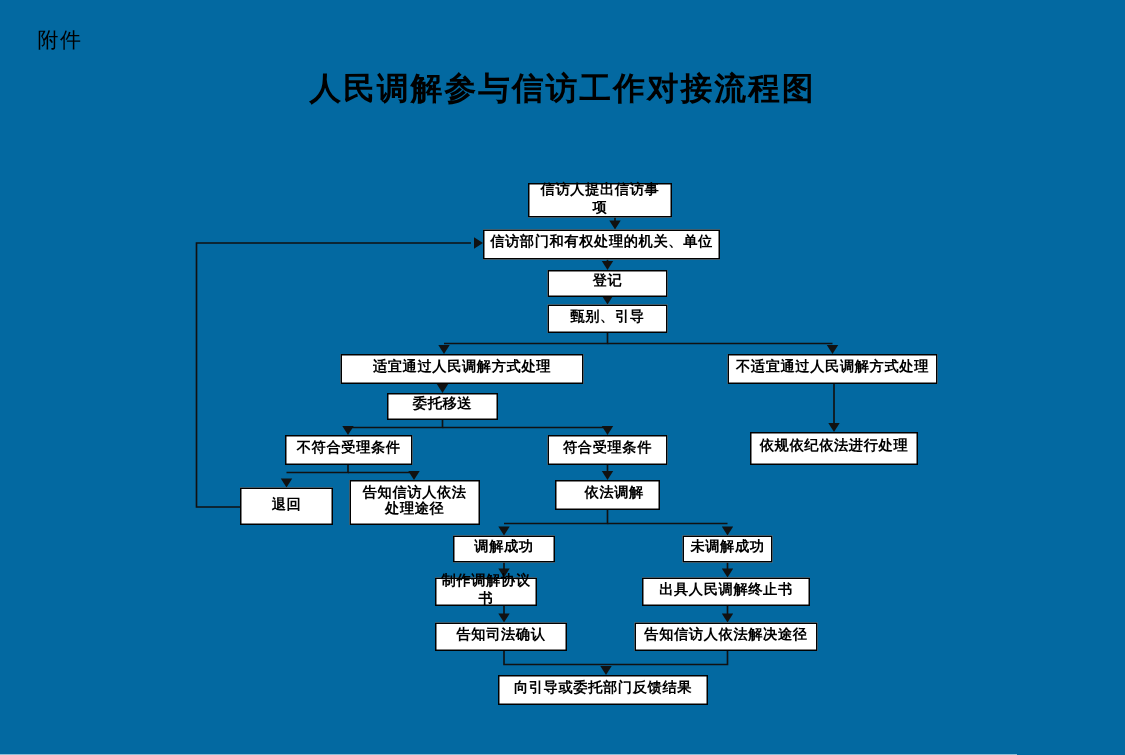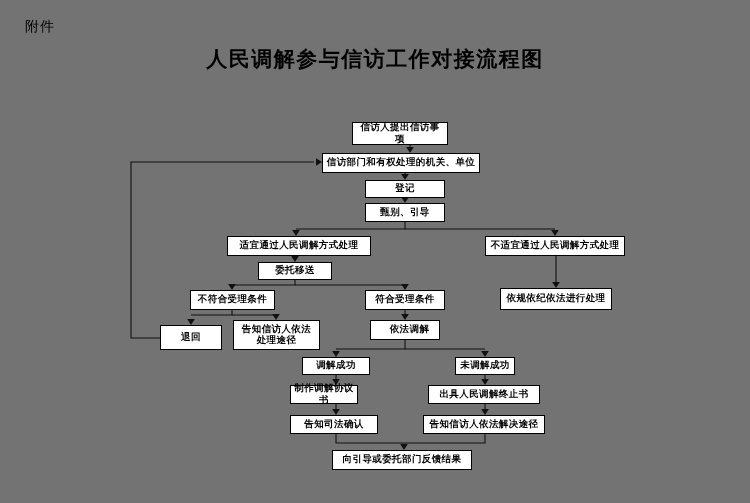--- a/index.html
+++ b/index.html
@@ -7,21 +7,21 @@
     padding: 0;
     background: #ffffff;
   }
   body {
     font-family: "Liberation Serif", "DejaVu Serif", serif;
   }
   #page {
     position: relative;
     width: 750px;
     height: 503px;
-    background: #737373;
+    background: #0369a1;
     overflow: hidden;
   }
   #attachment-label {
     position: absolute;
     left: 25px;
     top: 18px;
     font-size: 14px;
     font-family: "Liberation Sans", "DejaVu Sans", sans-serif;
     color: #000;
     letter-spacing: 1px;
@@ -185,21 +185,21 @@
     </svg>
 
     <div class="node" style="left:352px; top:122px; width:96px; height:23px;">信访人提出信访事项</div>
 
     <div class="node" style="left:322px; top:153px; width:158px; height:20px;">信访部门和有权处理的机关、单位</div>
 
     <div class="node" style="left:365px; top:180px; width:80px; height:18px;">登记</div>
 
     <div class="node" style="left:365px; top:203px; width:80px; height:19px;">甄别、引导</div>
 
-    <div class="node" style="left:227px; top:236px; width:144px; height:20px;">适宜通过人民调解方式处理</div>
+    <div class="node" style="left:227px; top:236px; width:162px; height:20px;">适宜通过人民调解方式处理</div>
 
     <div class="node" style="left:485px; top:236px; width:140px; height:20px;">不适宜通过人民调解方式处理</div>
 
     <div class="node" style="left:258px; top:262px; width:74px; height:18px;">委托移送</div>
 
     <div class="node" style="left:190px; top:290px; width:85px; height:20px;">不符合受理条件</div>
 
     <div class="node" style="left:365px; top:290px; width:80px; height:20px;">符合受理条件</div>
 
     <div class="node" style="left:500px; top:288px; width:112px; height:22px;">依规依纪依法进行处理</div>

